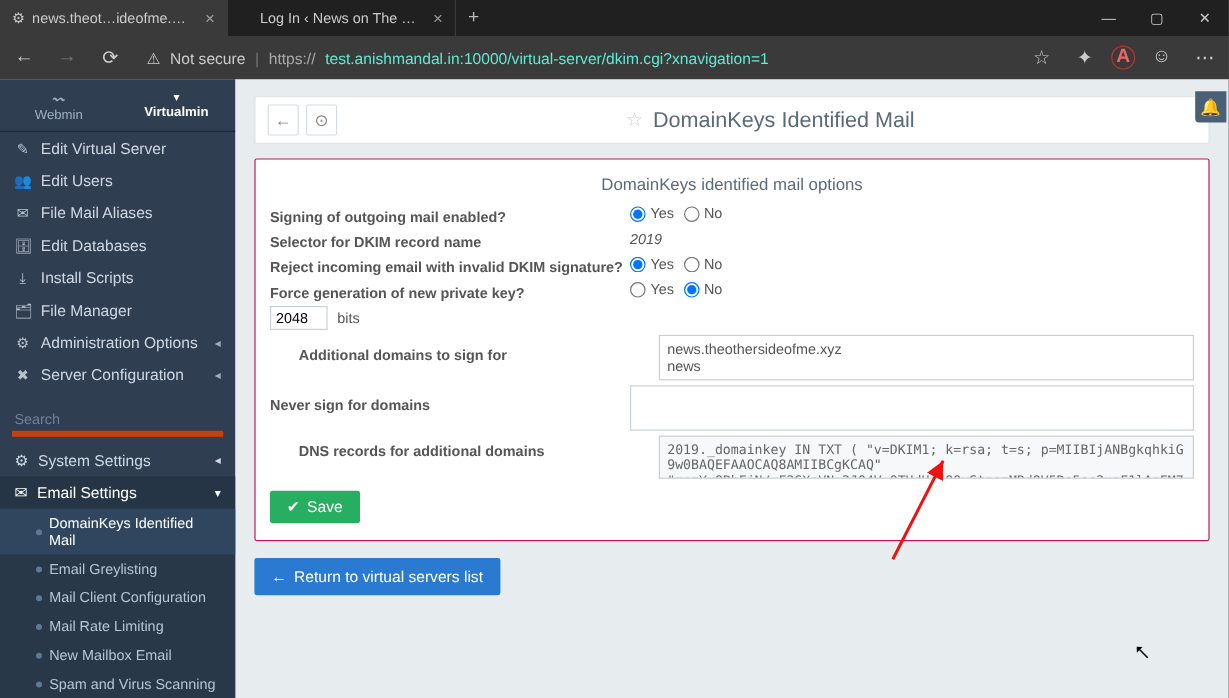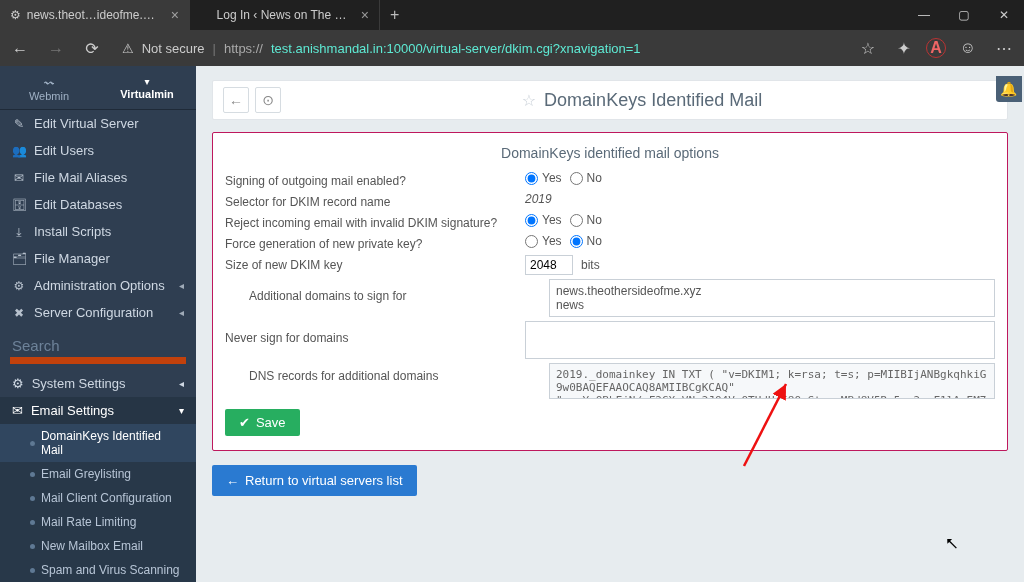--- a/index.html
+++ b/index.html
@@ -29,41 +29,41 @@
 .sidebar { width:196px; background:#2f3e51; color:#cfd8e3; display:flex; flex-direction:column; font-size:13px; }
 .sb-tabs { height:44px; display:flex; border-bottom:1px solid #1f2a38; }
 .sb-tab { flex:1; display:flex; flex-direction:column; align-items:center; justify-content:center; font-size:11px; color:#9fb0c4; position:relative; }
 .sb-tab .chev { font-size:10px; margin-bottom:1px; }
 .sb-tab.active { color:#fff; }
 .sb-list { flex:1; overflow:hidden; }
 .sb-item { padding:6px 12px; display:flex; align-items:center; gap:8px; cursor:pointer; white-space:nowrap; }
 .sb-item .ico { width:14px; text-align:center; font-size:12px; opacity:.85; }
 .sb-item .arrow { margin-left:auto; font-size:10px; opacity:.7; }
 .sb-search { padding:6px 10px; }
-.sb-search input { width:100%; background:transparent; border:none; border-bottom:7px solid #c2410c; color:#ffffff; padding:3px 2px; font-size:15px; }
+.sb-search input { width:100%; background:transparent; border:none; border-bottom:5px solid #c2410c; color:#ffffff; padding:3px 2px; font-size:12px; }
 .sb-search input::placeholder { color:#6d8299; }
 .sb-section { padding:6px 12px; display:flex; align-items:center; gap:8px; }
 .sb-section .arrow { margin-left:auto; font-size:10px; }
 .sb-section.open { background:#263545; color:#fff; }
 .sb-sub { background:#283849; }
 .sb-sub .sb-subitem { padding:5px 12px 5px 30px; display:flex; align-items:center; gap:6px; font-size:12px; color:#b7c5d6; cursor:pointer; }
 .sb-sub .sb-subitem.active { background:#30465f; color:#fff; }
 .sb-sub .bullet { width:5px; height:5px; border-radius:50%; background:#5f7994; }
 
 
 .main { flex:1; padding:14px 16px; overflow:auto; position:relative; }
 .toolbar { background:#fff; border:1px solid #e1e5e9; border-radius:2px; padding:6px 10px; display:flex; align-items:center; gap:6px; }
 .tb-btn { width:26px; height:26px; border:1px solid #d6dce1; border-radius:2px; display:flex; align-items:center; justify-content:center; color:#888; font-size:14px; }
 .page-title { flex:1; text-align:center; color:#5a6a78; font-size:18px; display:flex; align-items:center; justify-content:center; gap:8px; }
 .star { color:#c7ced6; font-size:16px; }
 
 .panel { margin-top:12px; background:#fff; border:1px solid #be185d; border-radius:2px; padding:10px 12px 14px; }
 .panel-hd { text-align:center; color:#5a6a78; font-size:14px; margin:2px 0 8px; }
 .row { display:flex; align-items:flex-start; padding:2px 0; font-size:12px; color:#555; }
-.row .lab { width:300px; font-weight:normal; color:#555; padding-top:3px; }
+.row .lab { width:300px; font-weight:bold; color:#555; padding-top:3px; }
 .row .val { flex:1; display:flex; align-items:center; gap:8px; font-size:12px; }
 .yesno { display:flex; align-items:center; gap:4px; }
 .yesno input { margin:0; }
 .smallinput { width:48px; border:1px solid #c9d0d7; padding:2px 4px; font-size:12px; }
 .txta { flex:1; border:1px solid #c9d0d7; padding:4px 6px; font-size:12px; font-family:inherit; resize:none; height:38px; color:#555; }
 .dnsrec { flex:1; border:1px solid #c9d0d7; background:#f6f8fa; padding:4px 6px; font-family:monospace; font-size:11px; height:36px; overflow:hidden; color:#666; white-space:pre-wrap; word-break:break-all; }
 .save { margin-top:8px; background:#27ae60; color:#fff; border:none; border-radius:2px; padding:6px 14px; font-size:13px; display:inline-flex; align-items:center; gap:6px; }
 .return { margin-top:14px; background:#2a7ad1; color:#fff; border:none; border-radius:2px; padding:8px 14px; font-size:13px; display:inline-flex; align-items:center; gap:6px; }
 
 .arrowline { position:absolute; pointer-events:none; }
@@ -257,21 +257,20 @@
               <input type="radio" style=""> 
               <span>Yes</span>
             </label>
           <label class="yesno">
               <input type="radio" checked="" style=""> 
               <span>No</span>
             </label>
         </div>
       </div>
       <div class="row">
-        <div class="lab">Size of new DKIM key</div>
         <div class="val">
           <input class="smallinput" value="2048" style="">
           <span>bits</span>
         </div>
       </div>
       <div class="row">
         <div class="lab" style="padding-top:10px;margin-left:24px;">Additional domains to sign for</div>
         <div class="val">
             <textarea class="txta" style="">news.theothersideofme.xyz
 news</textarea>

